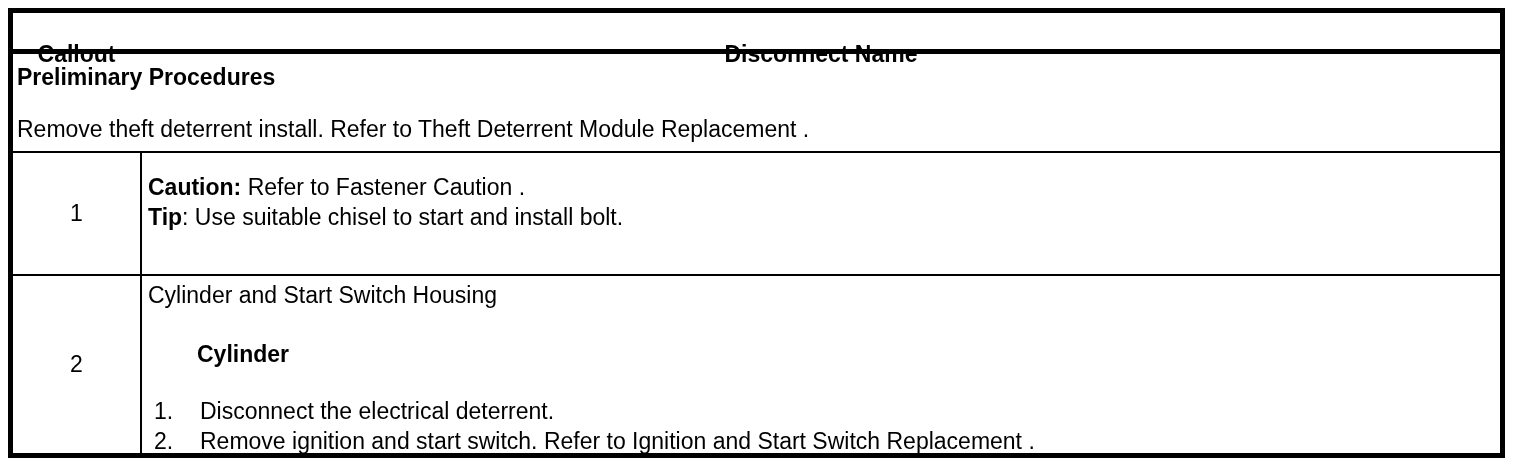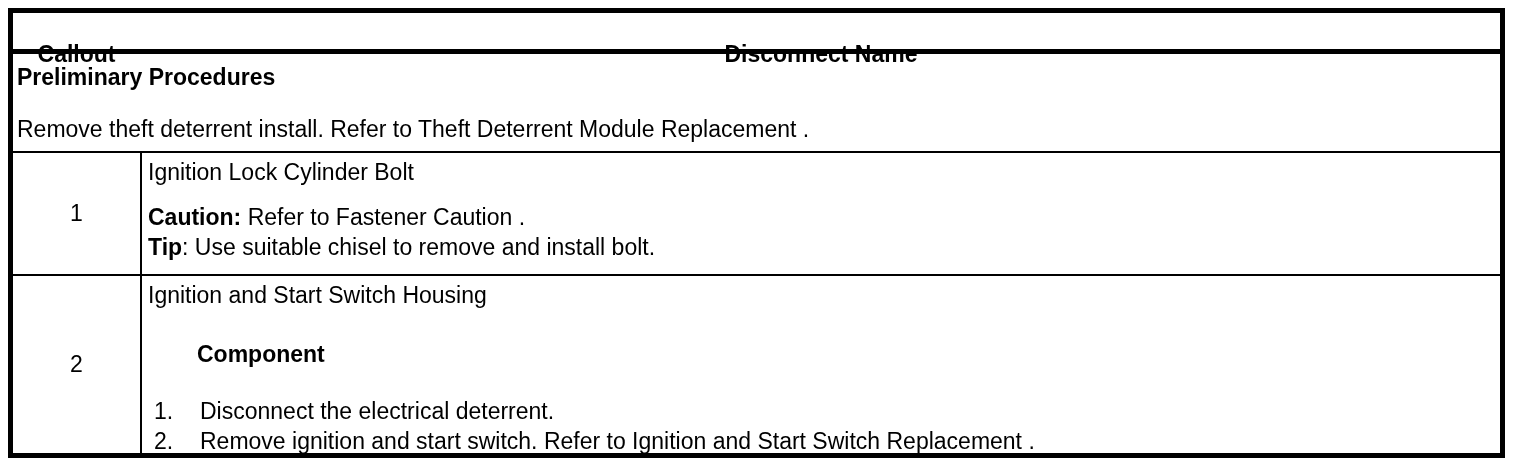--- a/index.html
+++ b/index.html
@@ -104,33 +104,32 @@
       <p class="bold gap-below">Preliminary Procedures</p>
       <p>Remove theft deterrent install. Refer to Theft Deterrent Module Replacement .</p>
     </div>
   </div>
 
   <div class="row row-1">
     <div class="callout-cell">
       <span>1</span>
     </div>
     <div class="comp-cell">
-      <p>Ignition Lock Cylinder Bolt</p>
       <p class="gap-above"><b>Caution:</b> <span>Refer to Fastener Caution .</span></p>
-      <p><b>Tip</b><span>: Use suitable chisel to remove and install bolt.</span></p>
+      <p><b>Tip</b><span>: Use suitable chisel to start and install bolt.</span></p>
     </div>
   </div>
 
   <div class="row row-2">
     <div class="callout-cell">
       <span>2</span>
     </div>
     <div class="comp-cell">
-      <p>Ignition and Start Switch Housing</p>
-      <p class="procedure-heading">Component</p>
+      <p>Cylinder and Start Switch Housing</p>
+      <p class="procedure-heading">Cylinder</p>
       <div class="steps">
         <div class="step">
           <span class="step-num">1.</span>
           <span class="step-text">Disconnect the electrical deterrent.</span>
         </div>
         <div class="step">
           <span class="step-num">2.</span>
           <span class="step-text">Remove ignition and start switch. Refer to Ignition and Start Switch Replacement .</span>
         </div>
       </div>

